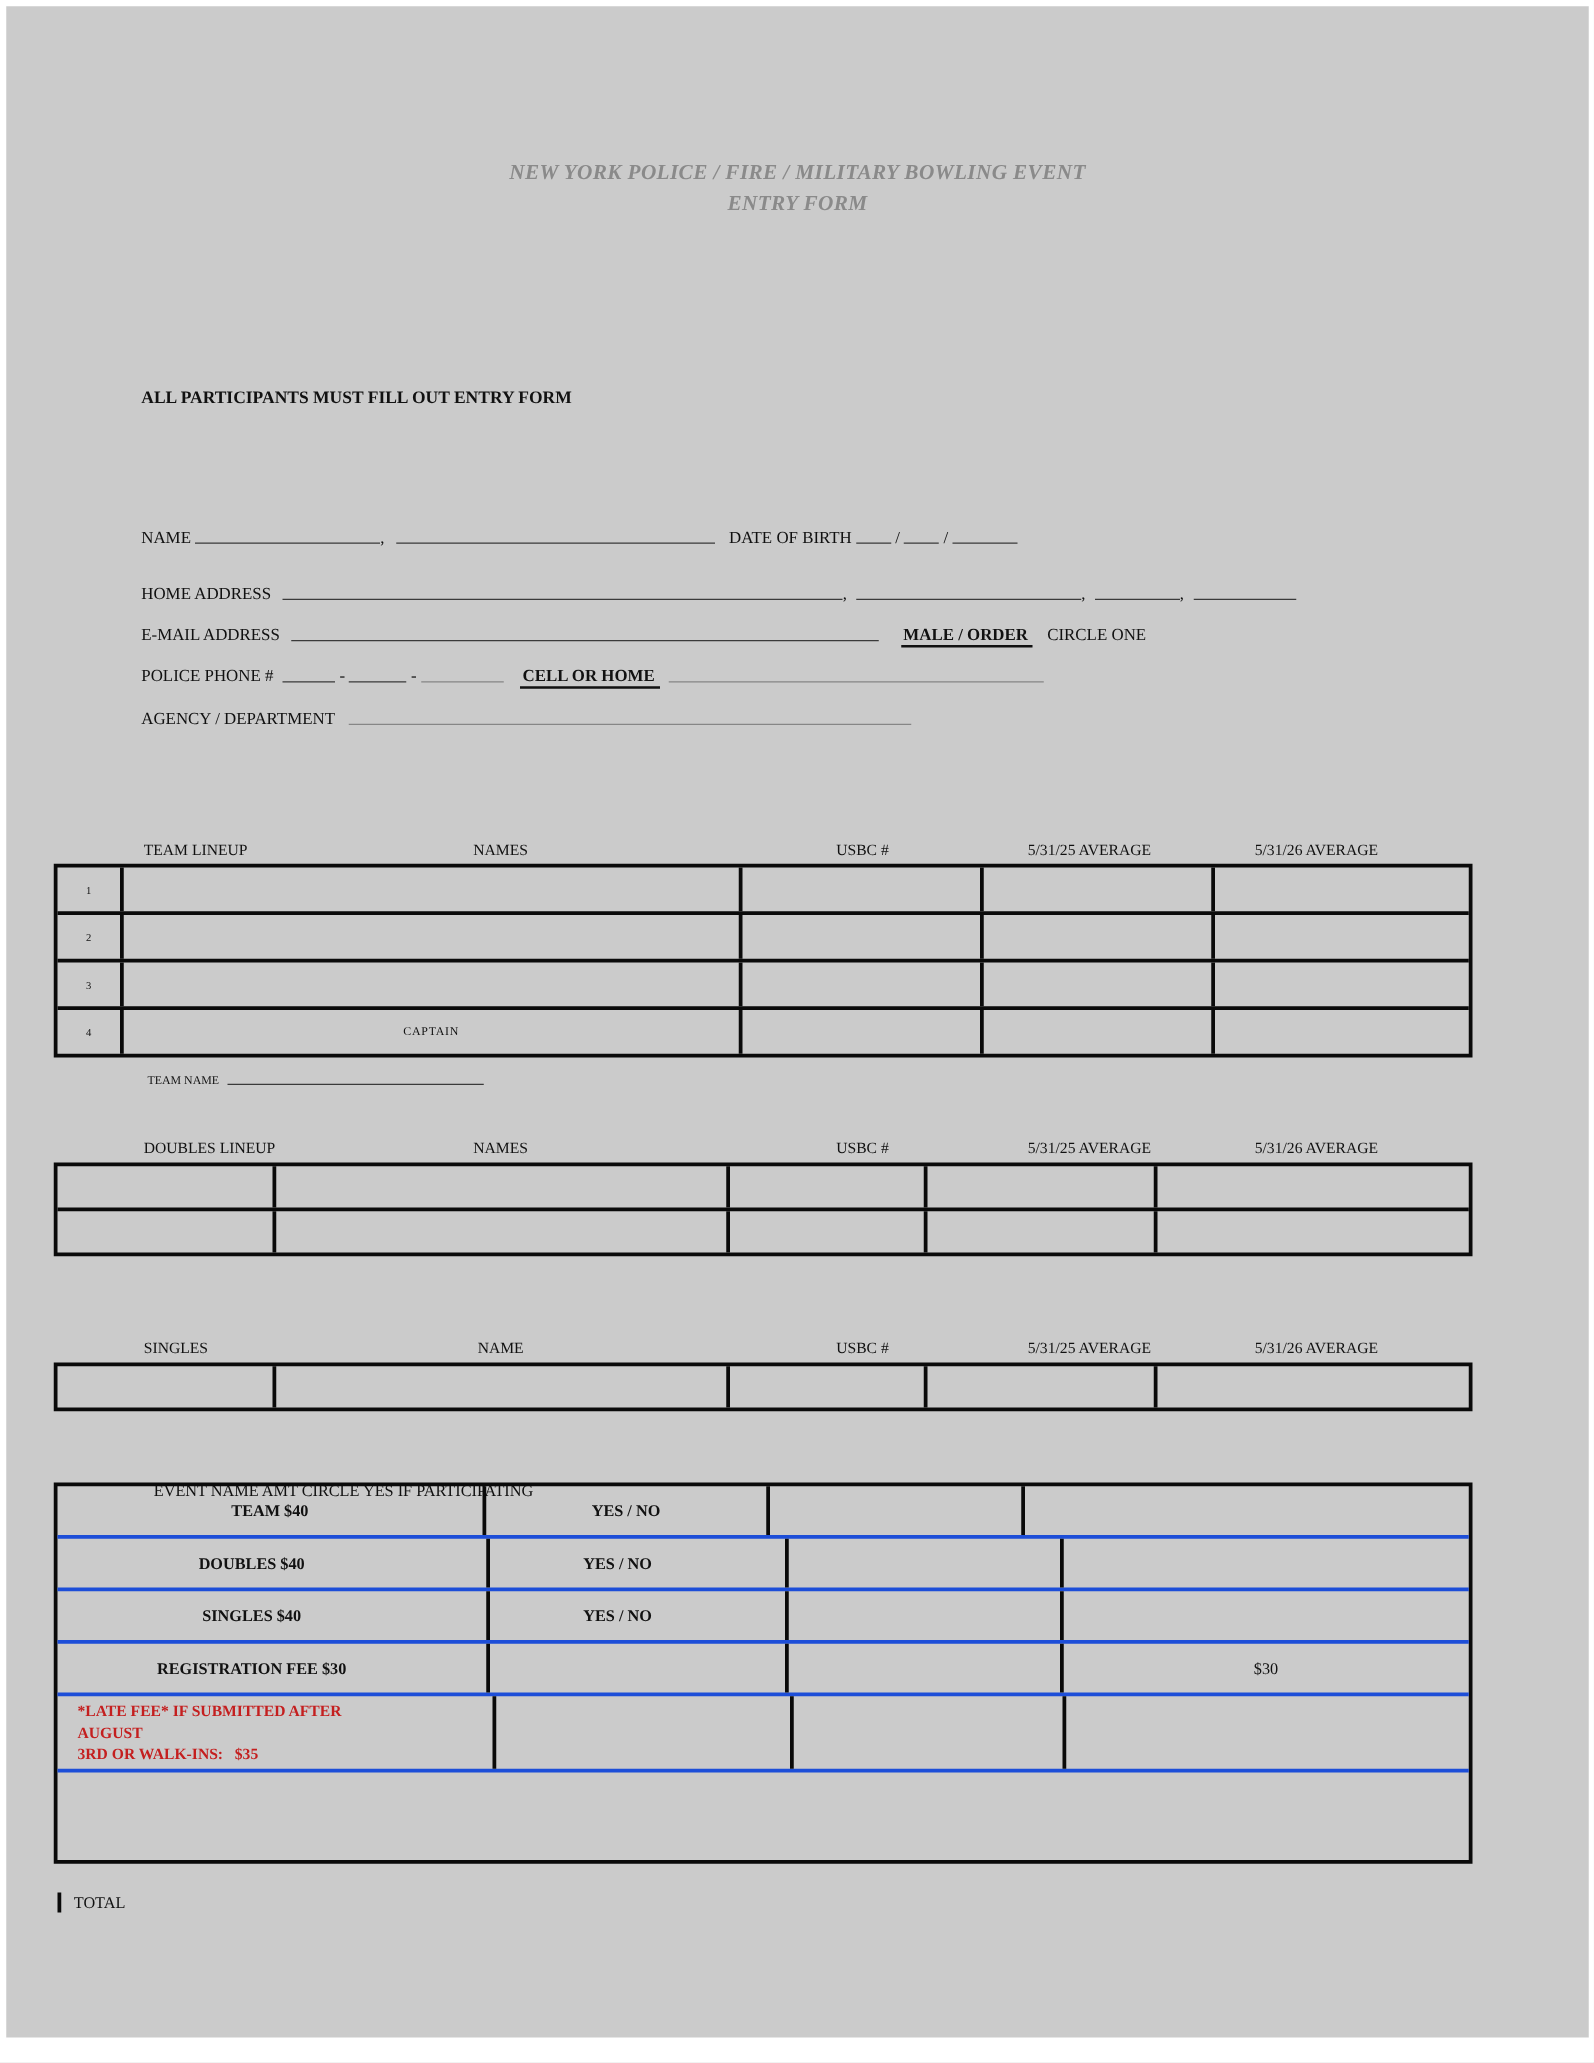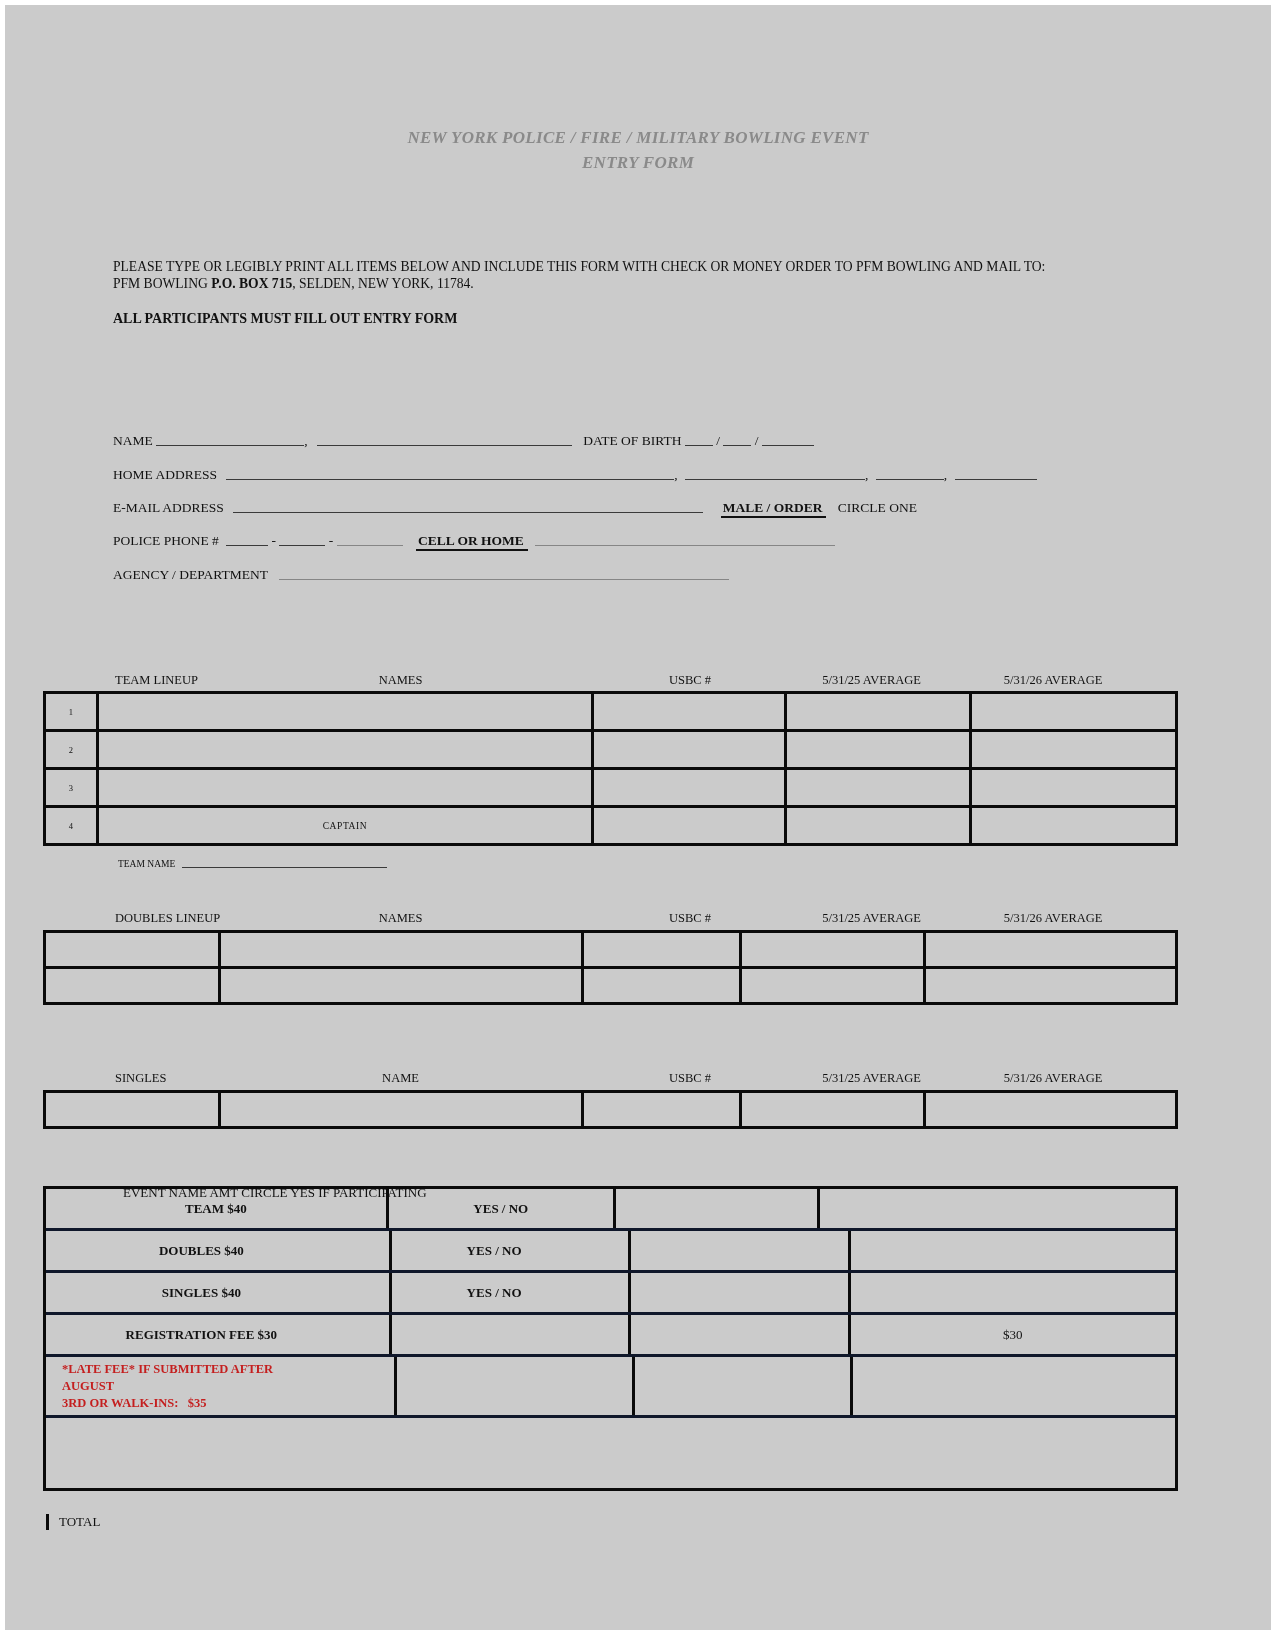--- a/index.html
+++ b/index.html
@@ -48,21 +48,21 @@
   .dc1{width:32.2%;}
   .dc2{width:14.0%;}
   .dc3{width:16.3%;}
   .dc4{width:22.3%;}
 
   .teamname{left:113px;top:851px;font-size:9.5px;}
   .eventshead{left:108px;top:1180px;font-size:13px;margin-left:10px;}
 
   
   .frow{display:flex;}
-  .frow + .frow{border-top:3px solid #0f172a;gap:32px;}
+  .frow + .frow{border-top:3px solid #1d4ed8;gap:32px;}
   .fcell{box-sizing:border-box;display:flex;align-items:center;justify-content:center;font-size:13px;}
   .fcell + .fcell{border-left:3px solid #0a0a0a;}
   .fc1{width:30.1%;font-weight:bold;}
   .fc2{width:20.1%;font-weight:bold;}
   .fc3{width:18.1%;}
   .fc4{width:31.7%;}
   .fr39{height:39px;}
   .fr58{height:58px;}
   .fr70{height:70px;flex-direction:column;}
   .latefee{justify-content:flex-start;padding-left:16px;padding-right:70px;
@@ -73,27 +73,23 @@
 </head>
 <body>
 
 <div class="page">
 
   <div class="abs title">
     <div>NEW YORK POLICE / FIRE / MILITARY BOWLING EVENT</div>
     <div>ENTRY FORM</div>
   </div>
 
-  <div class="abs instr">
-    <div>PLEASE TYPE OR LEGIBLY PRINT ALL ITEMS BELOW AND INCLUDE THIS FORM WITH CHECK OR MONEY ORDER TO PFM BOWLING AND MAIL TO:</div>
-    <div><span>PFM BOWLING </span><span class="bold">P.O. BOX 715</span><span>, SELDEN, NEW YORK, 11784.</span></div>
-  </div>
   <div class="abs allpart">ALL PARTICIPANTS MUST FILL OUT ENTRY FORM</div>
 
-  <div class="abs fline" style="top:428px;">
+  <div class="abs fline" style="top:417px;">
     <span>NAME</span>
     <span class="bl" style="width:148px;"></span><span>,</span>
     <span class="bl" style="width:255px;margin-left:6px;"></span>
     <span style="margin-left:8px;">DATE OF BIRTH</span>
     <span class="bl" style="width:28px;"></span>
     <span>/</span>
     <span class="bl" style="width:28px;"></span>
     <span>/</span>
     <span class="bl" style="width:52px;"></span>
   </div>

